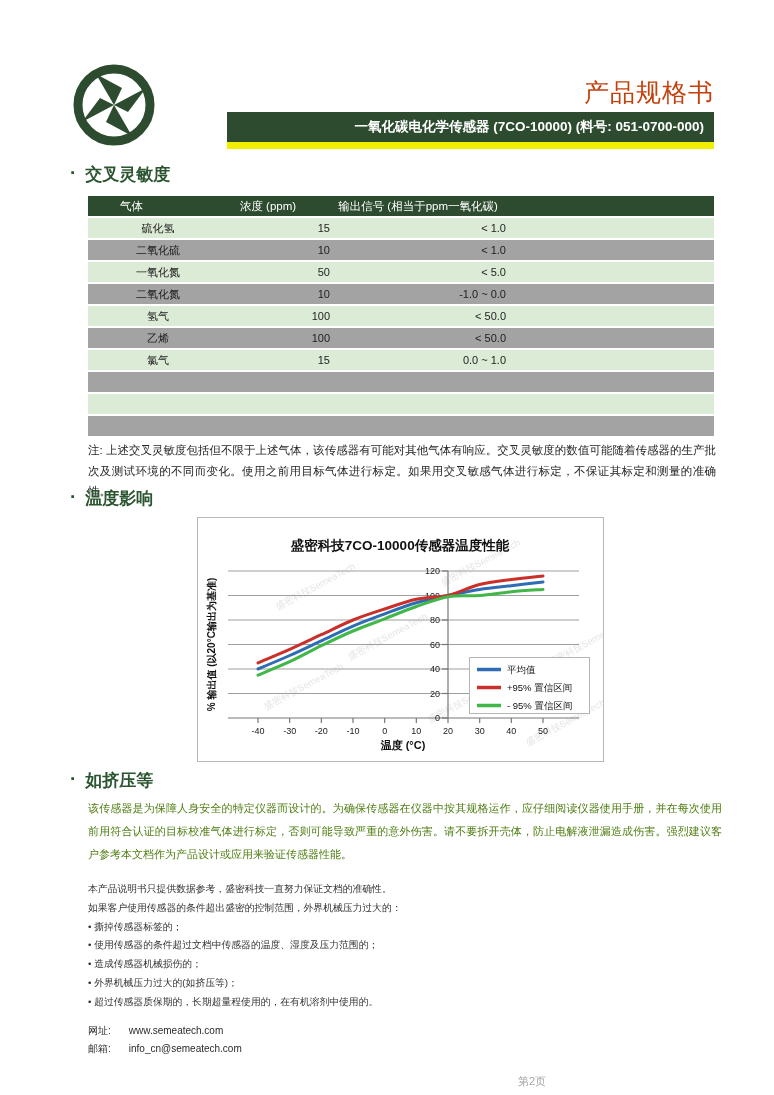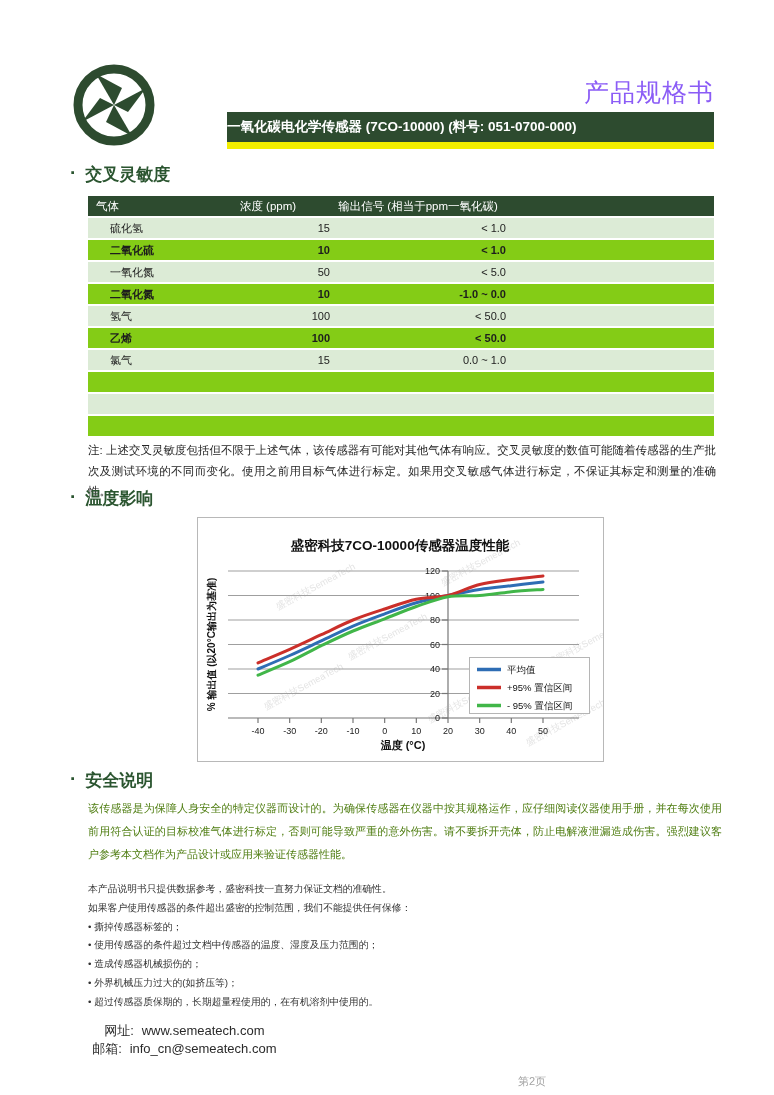--- a/index.html
+++ b/index.html
@@ -1,51 +1,51 @@
 <!DOCTYPE html>
 <html><head>
 <meta charset="utf-8">
 <style>
   html,body{margin:0;padding:0;background:#ffffff;}
   body{font-family:"Liberation Sans","DejaVu Sans",sans-serif;}
   .page{position:relative;width:774px;height:1095px;background:#fff;margin:0 auto;overflow:hidden;}
 
   
   .logo{position:absolute;left:66px;top:58px;width:170px;height:100px;}
-  .doc-title{position:absolute;right:60px;top:76px;font-size:25px;color:#8b5cf6;letter-spacing:1px;}
+  .doc-title{position:absolute;right:60px;top:76px;font-size:25px;color:#c2410c;letter-spacing:1px;}
   .product-bar{position:absolute;left:227px;top:112px;width:487px;height:30px;background:#2d4b2f;
-    color:#fff;font-size:13.5px;font-weight:bold;line-height:30px;box-sizing:border-box;padding-right:10px;}
+    color:#fff;font-size:13.5px;font-weight:bold;text-align:right;line-height:30px;box-sizing:border-box;padding-right:10px;}
   .yellow-strip{position:absolute;left:227px;top:142px;width:487px;height:7px;background:#f2ee00;}
 
   
   .sec-head{position:absolute;left:70px;color:#2b5530;font-size:17px;font-weight:bold;}
   .sec-head .bullet{font-size:19px;margin-right:9px;vertical-align:1px;}
   #sec1{top:162px;} #sec2{top:486px;} #sec3{top:768px;}
 
   
   table.cross{position:absolute;left:88px;top:194px;width:626px;border-collapse:separate;border-spacing:0 2px;table-layout:fixed;}
   table.cross th{background:#2d4b2f;color:#fff;font-weight:normal;font-size:11.5px;height:20px;padding:0;}
-  table.cross th.c1{text-align:left;padding-left:8px;}
+  table.cross th.c1{text-align:left;padding-left:32px;}
   table.cross td{font-size:11px;color:#1d1d1d;height:20px;padding:0;text-align:right;}
-  table.cross td.c1{text-align:left;padding-left:22px;margin-top:48px;}
+  table.cross td.c1{text-align:center;padding-left:22px;margin-top:48px;}
   tr.alt-a td{background:#dcebd6;}
-  tr.alt-b td{background:#84cc16;font-weight:bold;}
+  tr.alt-b td{background:#a3a3a3;}
 
   .note{position:absolute;left:88px;top:440px;width:628px;font-size:11.5px;line-height:20.5px;color:#262626;text-align:justify;}
 
   
   .chart-box{position:absolute;left:197px;top:517px;width:405px;height:243px;border:1px solid #b8b8b8;background:#fff;}
 
   
   .safety-p{position:absolute;left:88px;top:797px;width:634px;font-size:11px;line-height:23px;color:#4d7c0f;text-align:justify;}
   .disclaimer{position:absolute;left:88px;top:880px;width:634px;font-size:9.8px;line-height:18.8px;color:#333;}
   .disclaimer div{white-space:nowrap;}
 
   
-  .footer-contact{position:absolute;left:88px;top:1022px;font-size:13px;color:#2a2a2a;line-height:18px;text-align:center;}
+  .footer-contact{position:absolute;left:88px;top:1022px;font-size:10px;color:#2a2a2a;line-height:18px;}
   .footer-contact .lbl{display:inline-block;width:38px;color:#2a2a2a;}
   .page-num{position:absolute;left:518px;top:1030px;font-size:11px;color:#a3a3a3;margin-top:44px;}
   .version-badge{position:absolute;left:558px;top:1024px;width:152px;height:24px;background:#2d4b2f;
     clip-path:polygon(16px 0,100% 0,calc(100% - 16px) 100%,0 100%);
     color:#fff;font-size:12.5px;font-weight:bold;text-align:center;line-height:24px;}
 </style>
 </head>
 <body>
 
 <div class="page">
@@ -216,28 +216,28 @@
         <line x1="279" y1="151.5" x2="303" y2="151.5" stroke="#2e6db4" stroke-width="3.5"></line>
         <text x="309" y="155" font-size="9.5" fill="#111">平均值</text>
         <line x1="279" y1="169.5" x2="303" y2="169.5" stroke="#cb2f2a" stroke-width="3.5"></line>
         <text x="309" y="173" font-size="9.5" fill="#111">+95% 置信区间</text>
         <line x1="279" y1="187.5" x2="303" y2="187.5" stroke="#41b649" stroke-width="3.5"></line>
         <text x="309" y="191" font-size="9.5" fill="#111">- 95% 置信区间</text>
       </svg>
   </div>
 
   <div class="sec-head" id="sec3">
-    <span class="bullet">·</span><span>安全说明</span>
+    <span class="bullet">·</span><span>如挤压等</span>
   </div>
 
   <div class="safety-p">该传感器是为保障人身安全的特定仪器而设计的。为确保传感器在仪器中按其规格运作，应仔细阅读仪器使用手册，并在每次使用前用符合认证的目标校准气体进行标定，否则可能导致严重的意外伤害。请不要拆开壳体，防止电解液泄漏造成伤害。强烈建议客户参考本文档作为产品设计或应用来验证传感器性能。</div>
 
   <div class="disclaimer">
       <div>本产品说明书只提供数据参考，盛密科技一直努力保证文档的准确性。</div>
-      <div>如果客户使用传感器的条件超出盛密的控制范围，我们不能提供任何保修：</div>
+      <div>如果客户使用传感器的条件超出盛密的控制范围，外界机械压力过大的：</div>
       <div>• 撕掉传感器标签的；</div>
       <div>• 使用传感器的条件超过文档中传感器的温度、湿度及压力范围的；</div>
       <div>• 造成传感器机械损伤的；</div>
       <div>• 外界机械压力过大的(如挤压等)；</div>
       <div>• 超过传感器质保期的，长期超量程使用的，在有机溶剂中使用的。</div>
     </div>
 
   <div class="footer-contact">
     <div>
       <span class="lbl">网址:</span>

